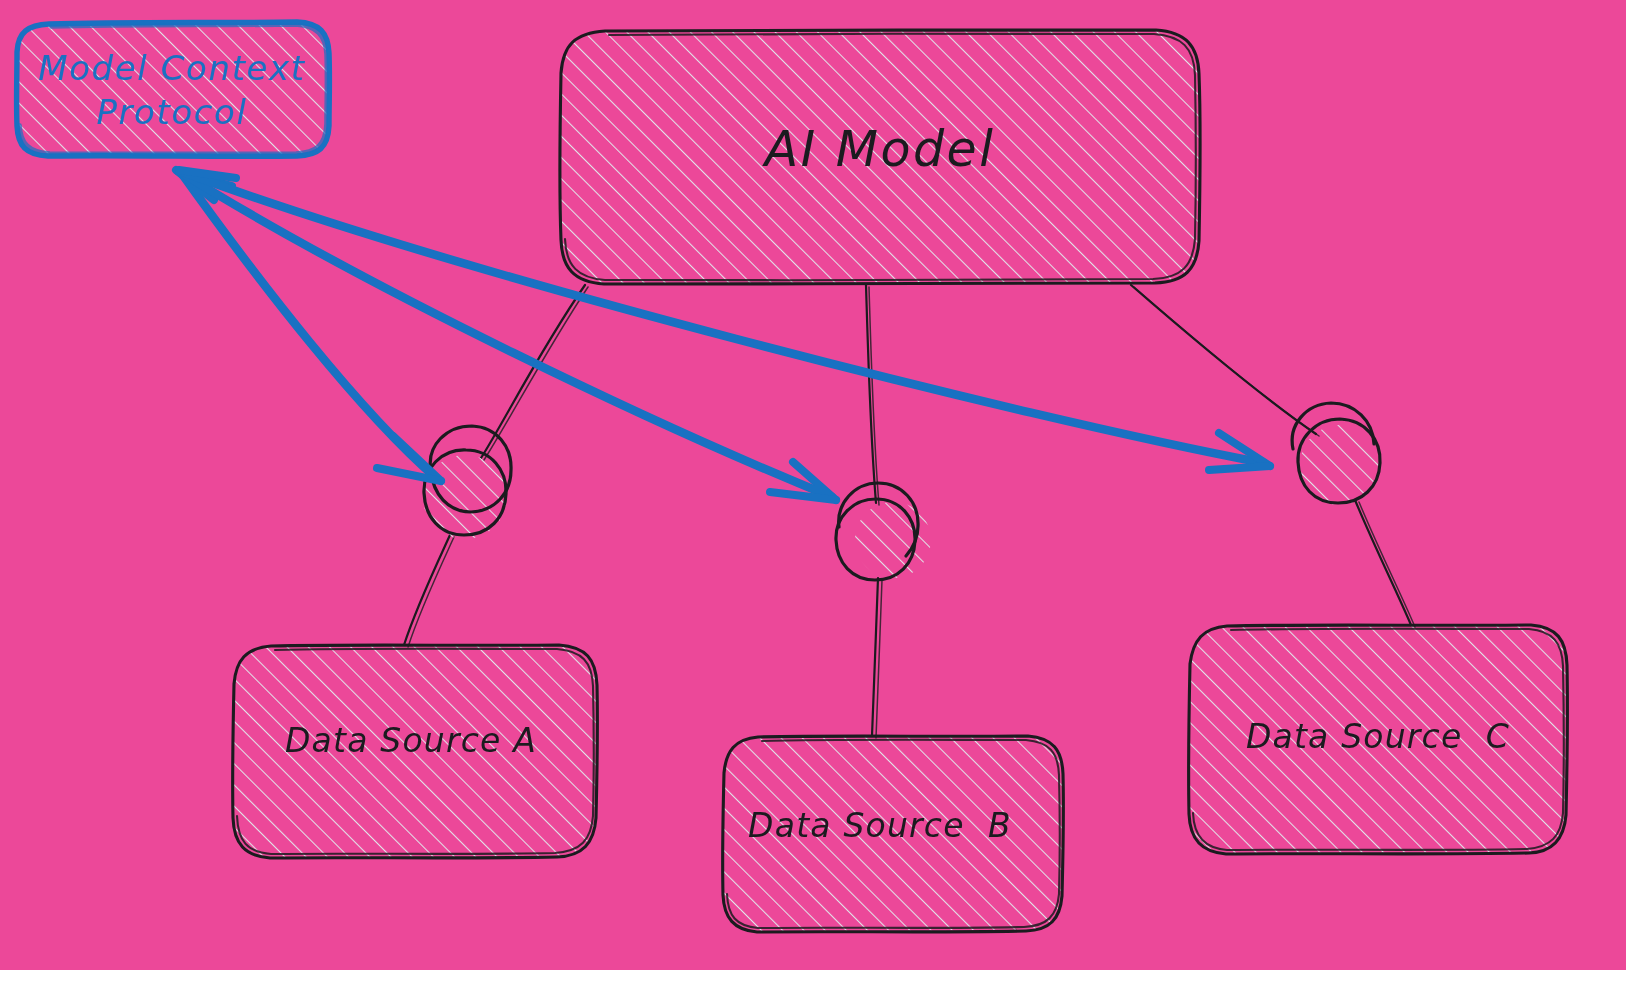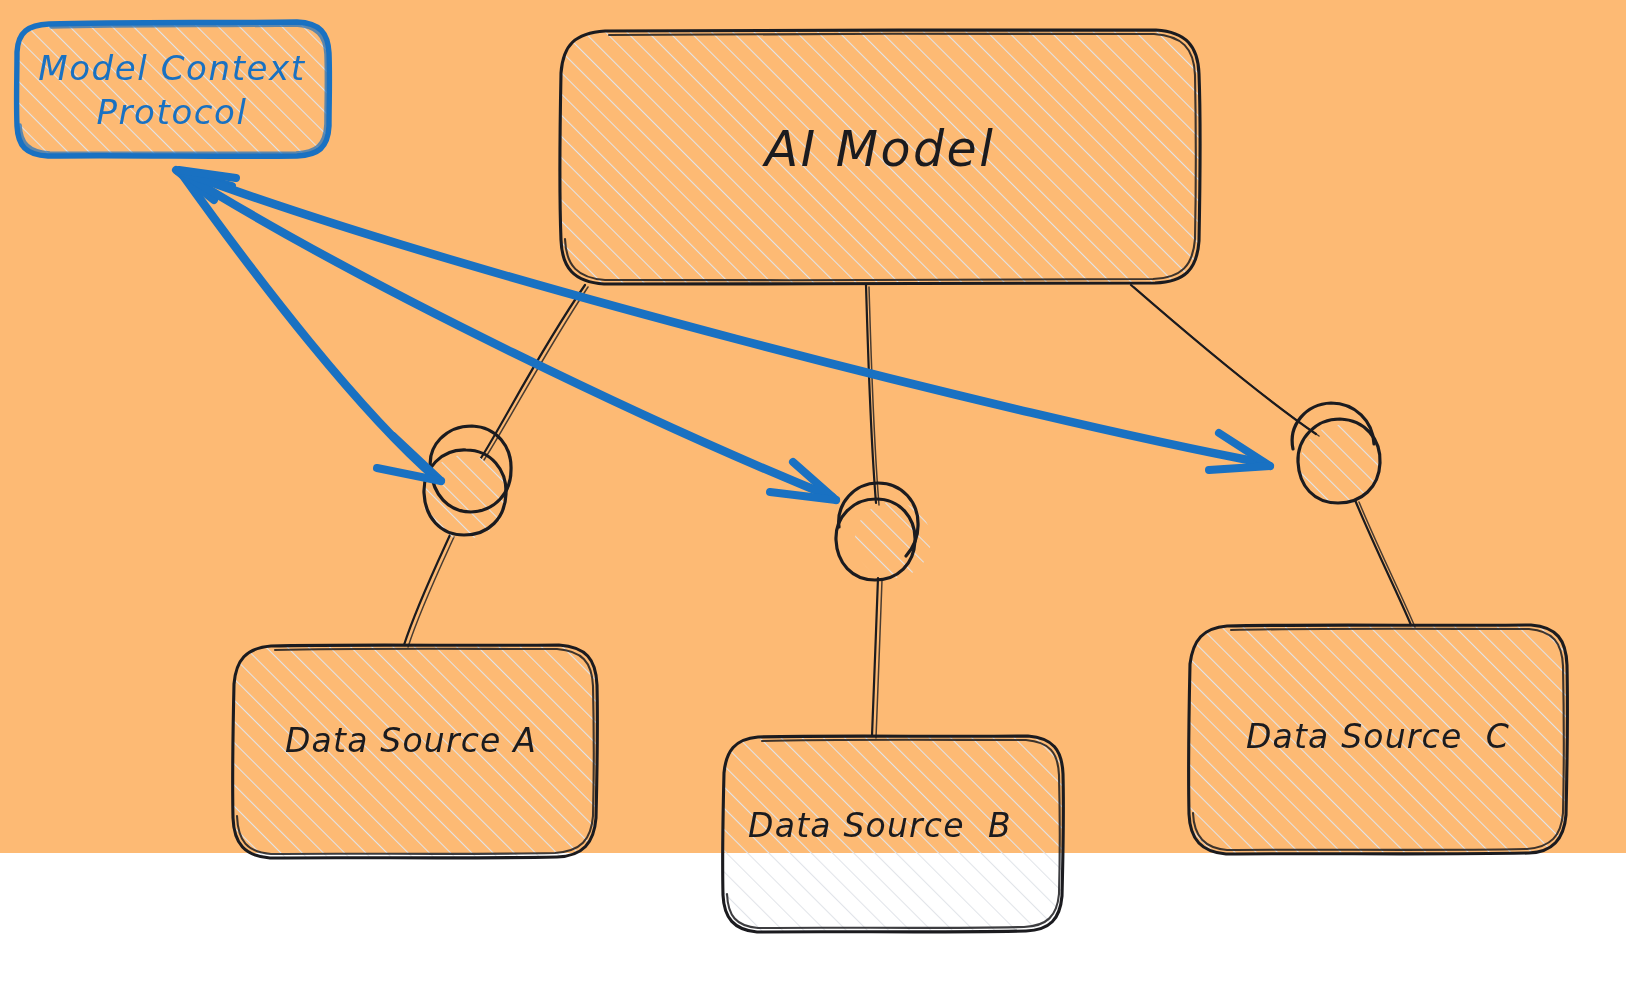--- a/index.html
+++ b/index.html
@@ -10,22 +10,22 @@
   }
   body {
     width: 1626px;
     height: 998px;
     overflow: hidden;
     font-family: "DejaVu Sans", sans-serif;
   }
   #canvas-root {
     position: relative;
     width: 1626px;
-    height: 853px;
-    background: #fdba74;
+    height: 970px;
+    background: #ec4899;
   }
   svg#diagram {
     display: block;
     width: 1626px;
     height: 998px;
   }
   .node-label {
     font-family: "DejaVu Sans", sans-serif;
     font-style: italic;
     font-weight: 400;

